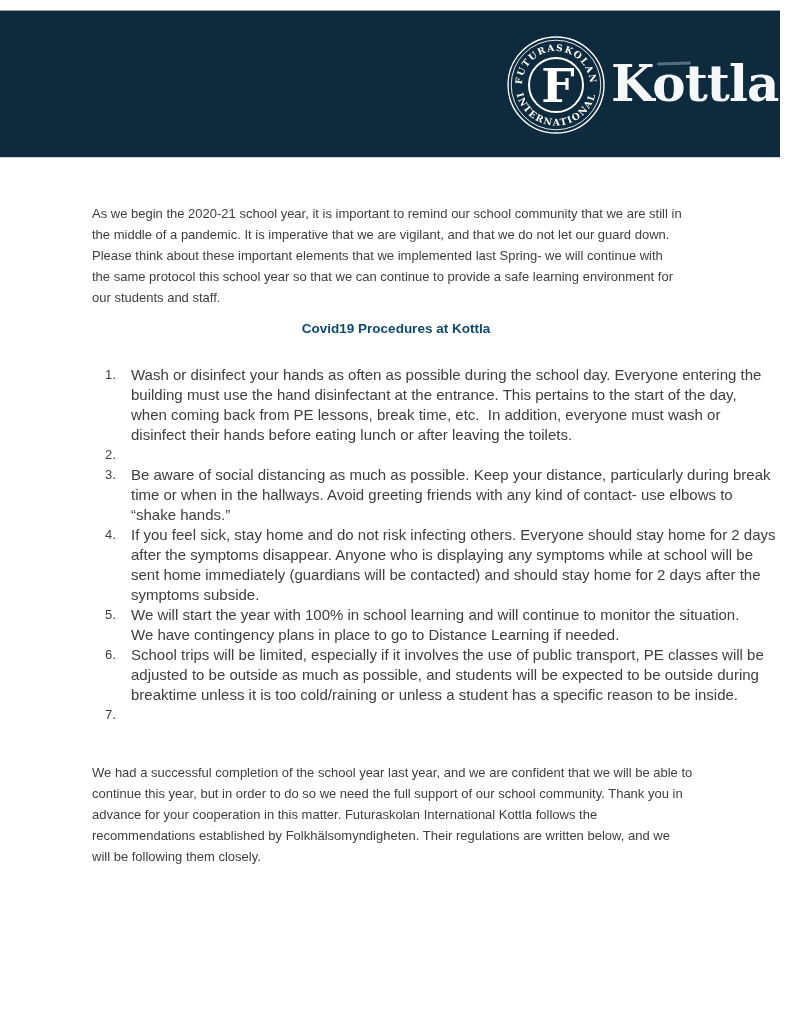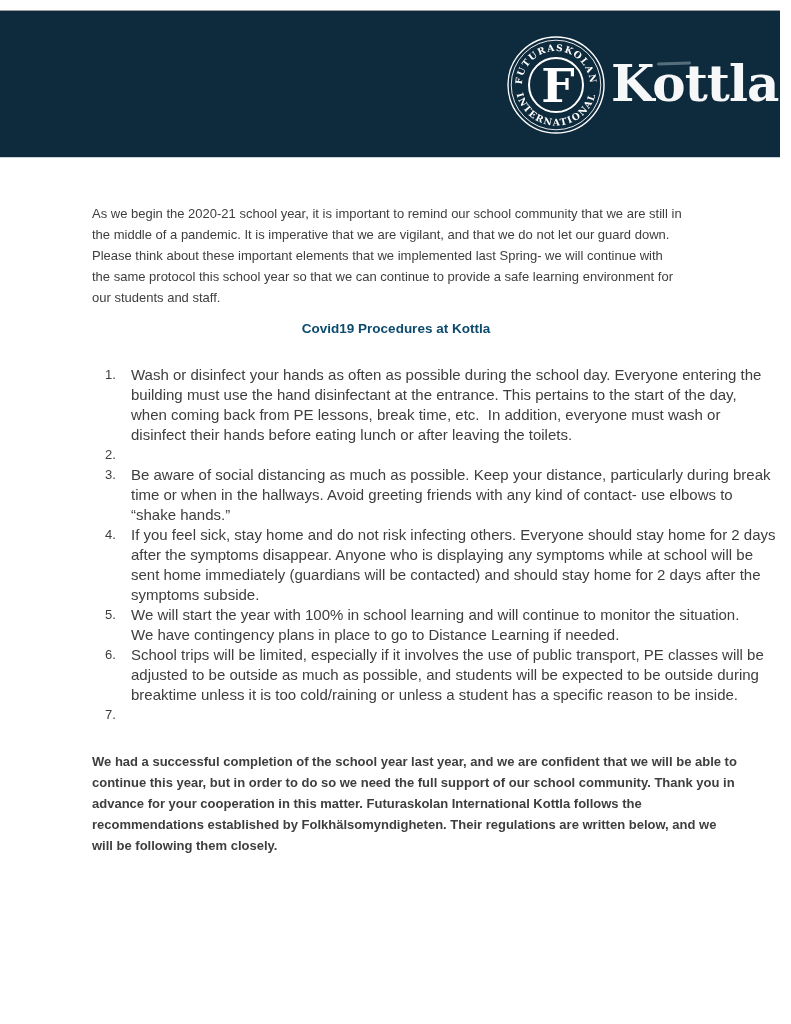--- a/index.html
+++ b/index.html
@@ -76,21 +76,21 @@
     flex:none;
     width:26px;
     font-size:13px;
     line-height:20px;
   }
   .itext{
     font-size:15px;
     line-height:20px;
     white-space:pre;
   }
-  .closing{margin-top:26px;font-weight:bold;}
+  .closing{margin-top:37px;}
 </style>
 </head>
 <body>
 
 <div class="page">
 
   <header class="masthead">
     <svg class="seal" viewBox="0 0 100 100" xmlns="http://www.w3.org/2000/svg">
       <circle cx="50" cy="50" r="48" fill="none" stroke="#ffffff" stroke-width="1.4"></circle>
       <circle cx="50" cy="50" r="44.8" fill="none" stroke="#ffffff" stroke-width="0.9"></circle>

